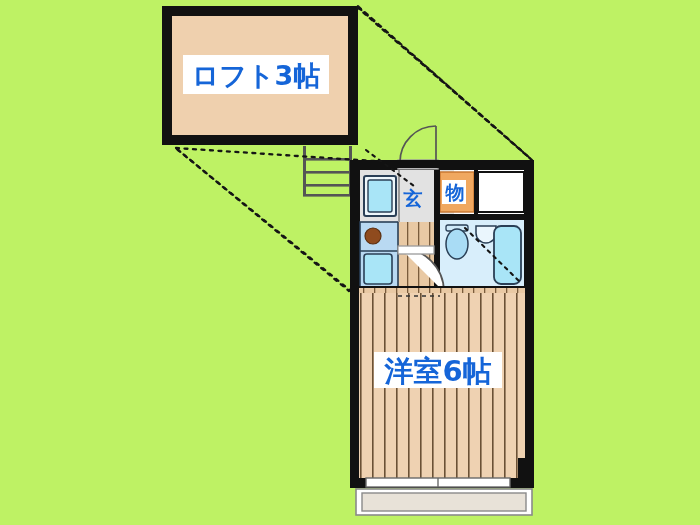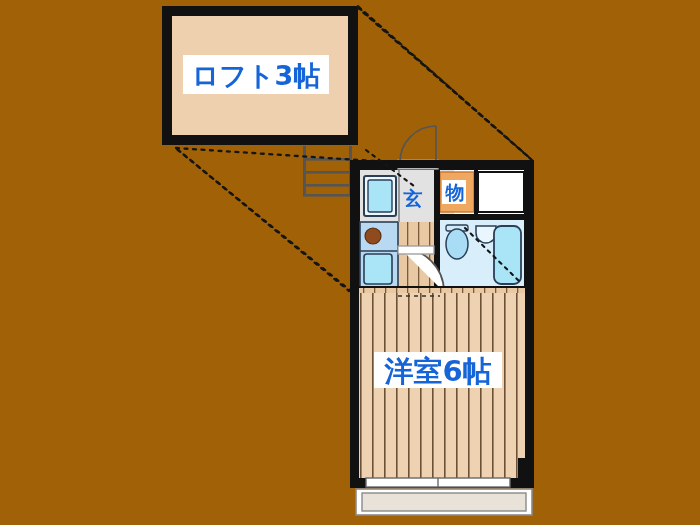--- a/index.html
+++ b/index.html
@@ -1,21 +1,21 @@
 <!DOCTYPE html>
 <html><head>
 <meta charset="utf-8">
 <style>
   html,body{margin:0;padding:0;background:#ffffff;}
   body{
     width:700px;height:525px;overflow:hidden;
     font-family:"DejaVu Sans","Liberation Sans",sans-serif;
     position:relative;
   }
-  #stage{position:absolute;left:0;top:0;width:700px;height:525px;background:#a16207;}
+  #stage{position:absolute;left:0;top:0;width:700px;height:525px;background:#bef264;}
   svg{display:block;}
   .roomlabel{
     font-family:"DejaVu Sans","Liberation Sans",sans-serif;
     font-weight:700;
     fill:#1565d8;
     text-anchor:middle;
     dominant-baseline:central;
   }
   .labelbg{fill:#ffffff;}
   .kanji-small{

